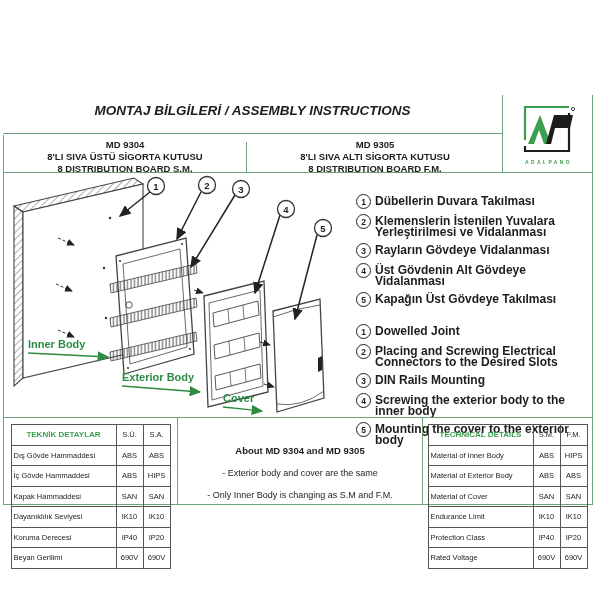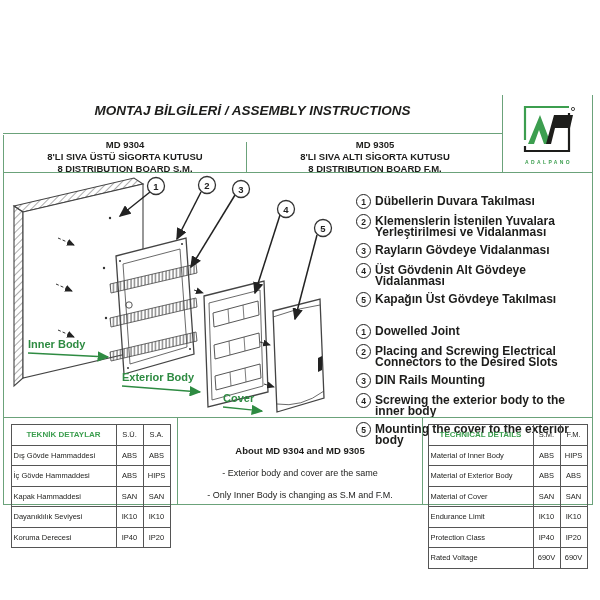--- a/index.html
+++ b/index.html
@@ -259,20 +259,25 @@
         <tr>
           <td>Dayanıklılık Seviyesi</td>
           <td class="val">IK10</td>
           <td class="val">IK10</td>
         </tr>
         <tr>
           <td>Koruma Derecesi</td>
           <td class="val">IP40</td>
           <td class="val">IP20</td>
         </tr>
+        <tr>
+          <td>Beyan Gerilimi</td>
+          <td class="val">690V</td>
+          <td class="val">690V</td>
+        </tr>
       </tbody>
         </table>
     </div>
 
     <div class="bcell2">
       <div class="about-title">About MD 9304 and MD 9305</div>
       <div class="about-line">- Exterior body and cover are the same</div>
       <div class="about-line">- Only Inner Body is changing as S.M and F.M.</div>
     </div>
 

